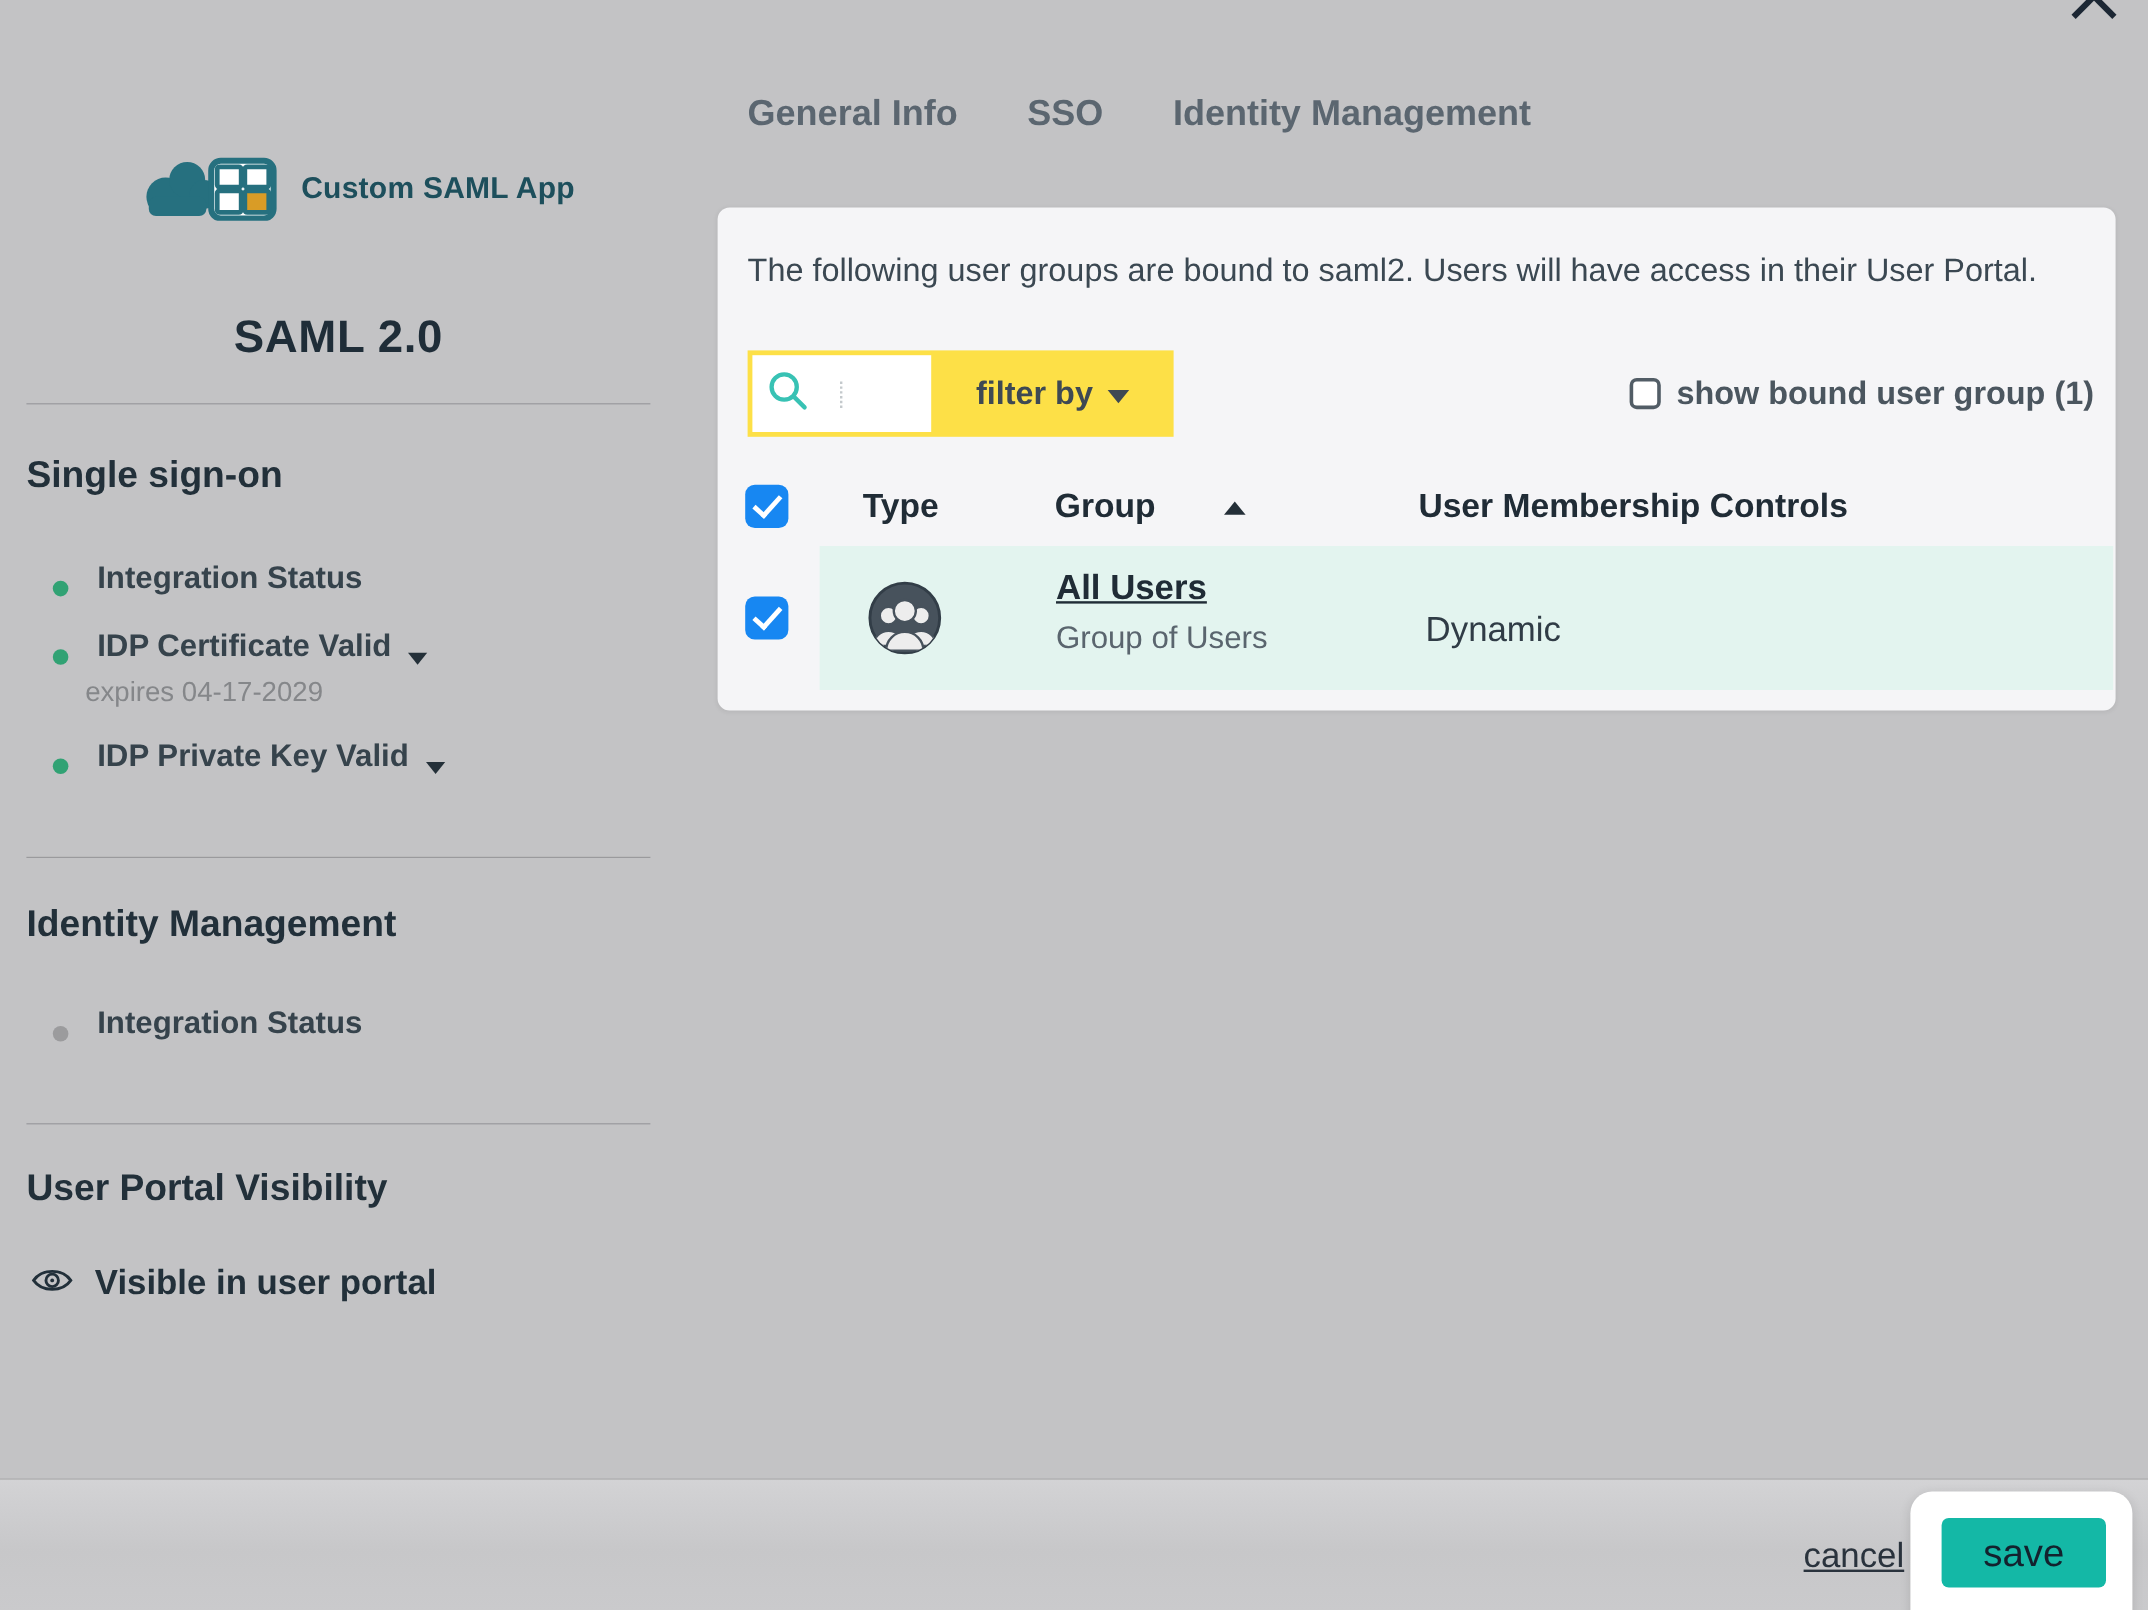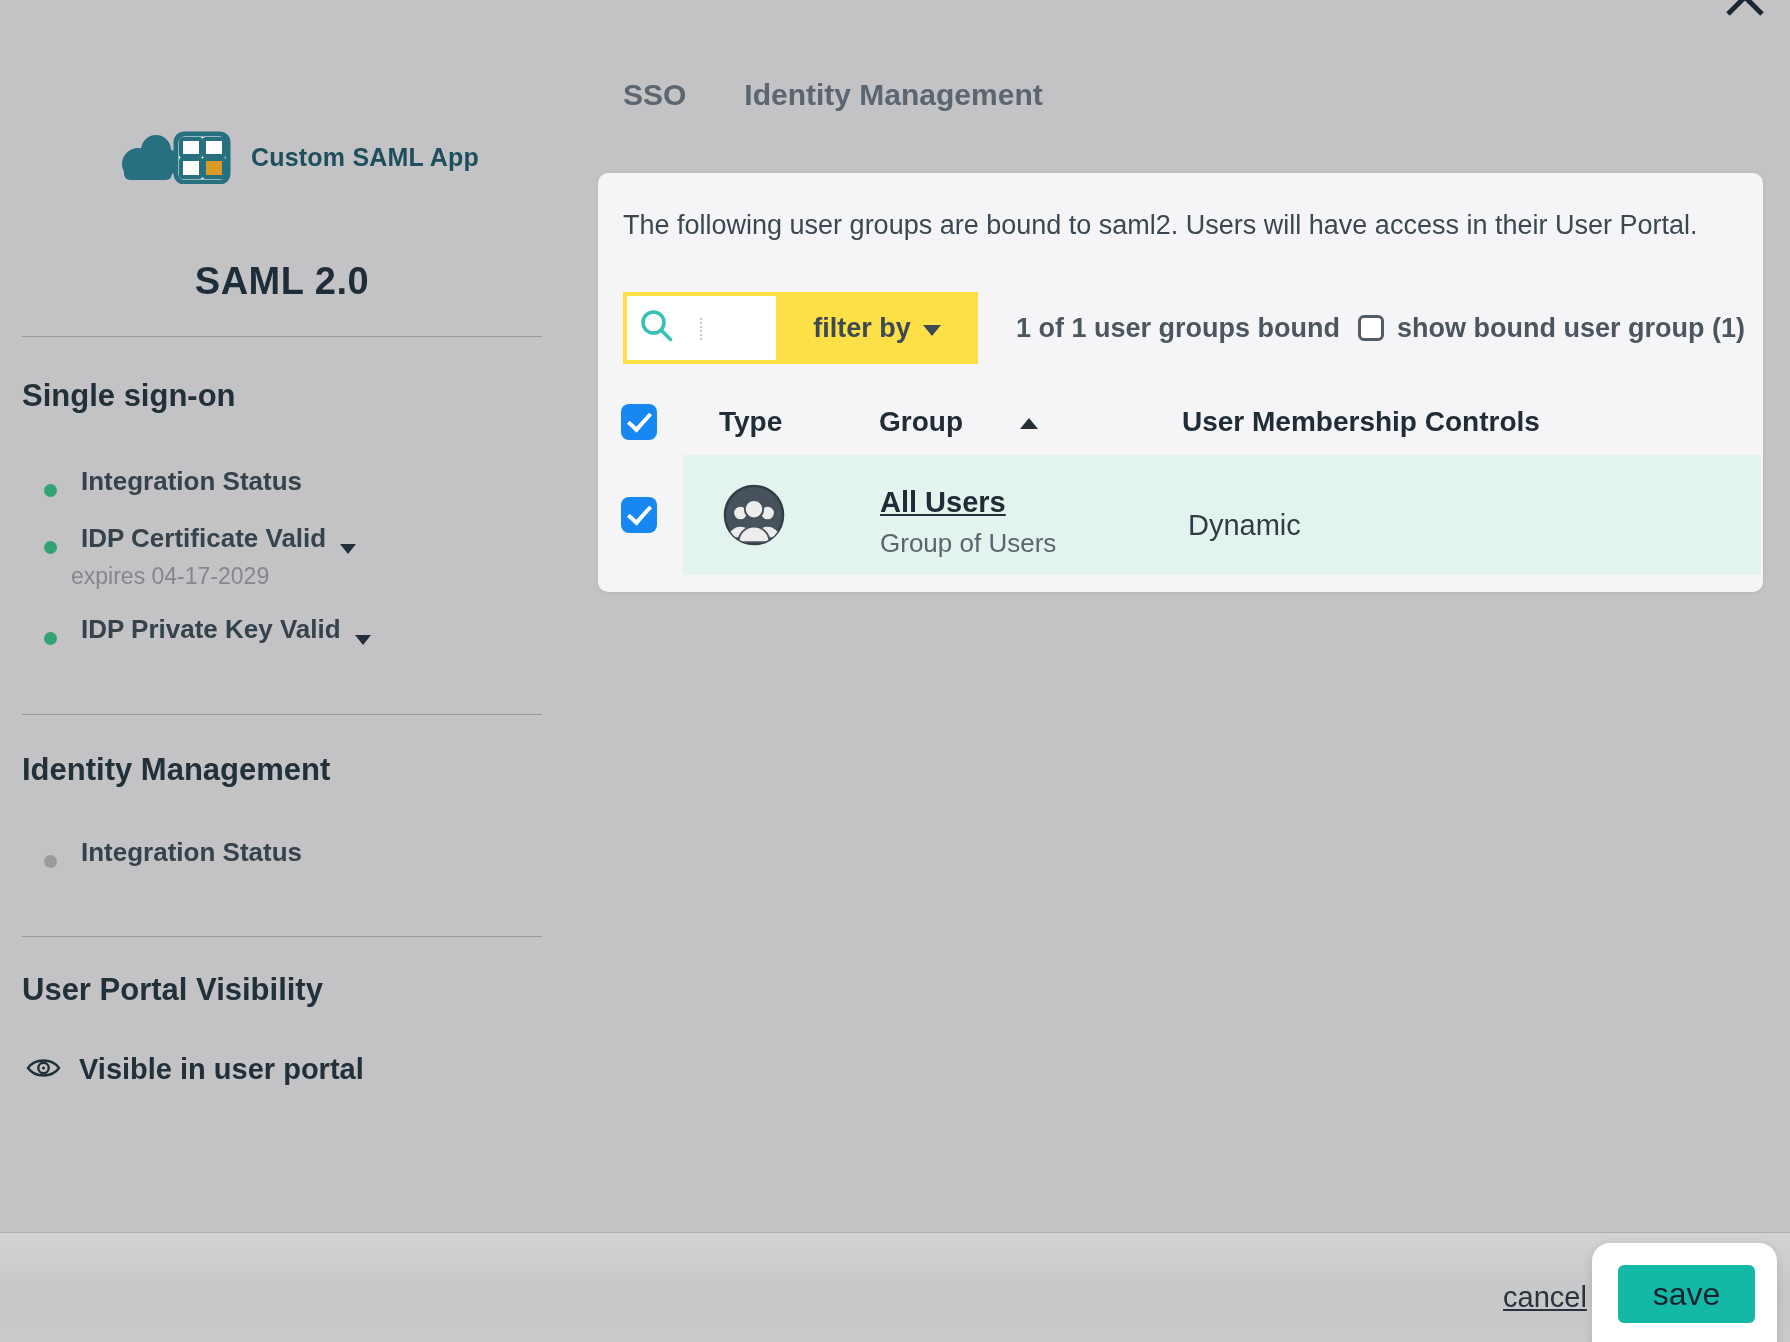--- a/index.html
+++ b/index.html
@@ -77,21 +77,21 @@
   .col-group { left: 281px; cursor: pointer; display: flex; align-items: center; gap: 44px; }
   .sort-asc { width: 0; height: 0; border-left: 9px solid transparent; border-right: 9px solid transparent;
               border-bottom: 11px solid #242f38; margin-left: 13px; margin-top: 3px; }
   .col-umc { left: 584px; }
 
   
   .row-checkbox { position: absolute; left: 23px; top: 324px; }
   .group-row { position: absolute; left: 85px; top: 282px; width: 1078px; height: 120px;
                background: #e3f4ef; display: flex; align-items: center; }
   .row-avatar { position: absolute; left: 40px; top: 29px; width: 62px; height: 62px; }
-  .row-name-block { position: absolute; left: 197px; top: 16px; height: 103px;
+  .row-name-block { position: absolute; left: 197px; top: 4px; height: 103px;
                     display: flex; flex-direction: column; justify-content: center; gap: 9px; }
   .group-name { font-size: 29px; font-weight: bold; color: #202c36; text-decoration: underline; cursor: pointer; }
   .group-subtitle { font-size: 26px; color: #5a656e; }
   .row-membership { position: absolute; left: 505px; top: 0; height: 140px; display: flex; align-items: center;
                     font-size: 29px; color: #303c46; }
 
   
   .footer { position: absolute; left: 0; top: 1232px; width: 1790px; height: 110px;
             border-top: 1px solid #aeaeb0;
             background: linear-gradient(180deg, #d3d3d5 0%, #c7c7c9 55%, #cacacc 100%); }
@@ -179,20 +179,21 @@
           <path d="M3 13 C 10 3, 27 3, 34 13 C 27 23, 10 23, 3 13 Z" fill="none" stroke="#22303a" stroke-width="2.4"></path>
           <circle cx="18.5" cy="13" r="5.2" fill="none" stroke="#22303a" stroke-width="2.4"></circle>
           <circle cx="18.5" cy="13" r="1.6" fill="#22303a"></circle>
         </svg>
       </span>
       <span class="eye-label">Visible in user portal</span>
     </div>
   </div>
 
   <div class="tabs">
+    <div class="tab">General Info</div>
     <div class="tab">SSO</div>
     <div class="tab">Identity Management</div>
   </div>
 
   <div class="panel">
 
     <div class="panel-desc">The following user groups are bound to saml2. Users will have access in their User Portal.</div>
 
     <div class="controls-row">
       <div class="search-filter">
@@ -204,21 +205,20 @@
             </svg>
           </span>
           <span class="text-caret"></span>
           <input class="search-input" type="text" placeholder="" style="">
         </div>
         <div class="filter-by">
           <span class="filter-by-label">filter by</span>
           <span class="filter-caret"></span>
         </div>
       </div>
-      <div class="bound-count">1 of 1 user groups bound</div>
       <div class="show-bound">
         <div class="checkbox-empty"></div>
         <div class="show-bound-label">show bound user group (1)</div>
       </div>
     </div>
 
     <div class="table-header">
       <div class="checkbox-checked hdr-checkbox"></div>
       <div class="col-label col-type">Type</div>
       <div class="col-label col-group">

